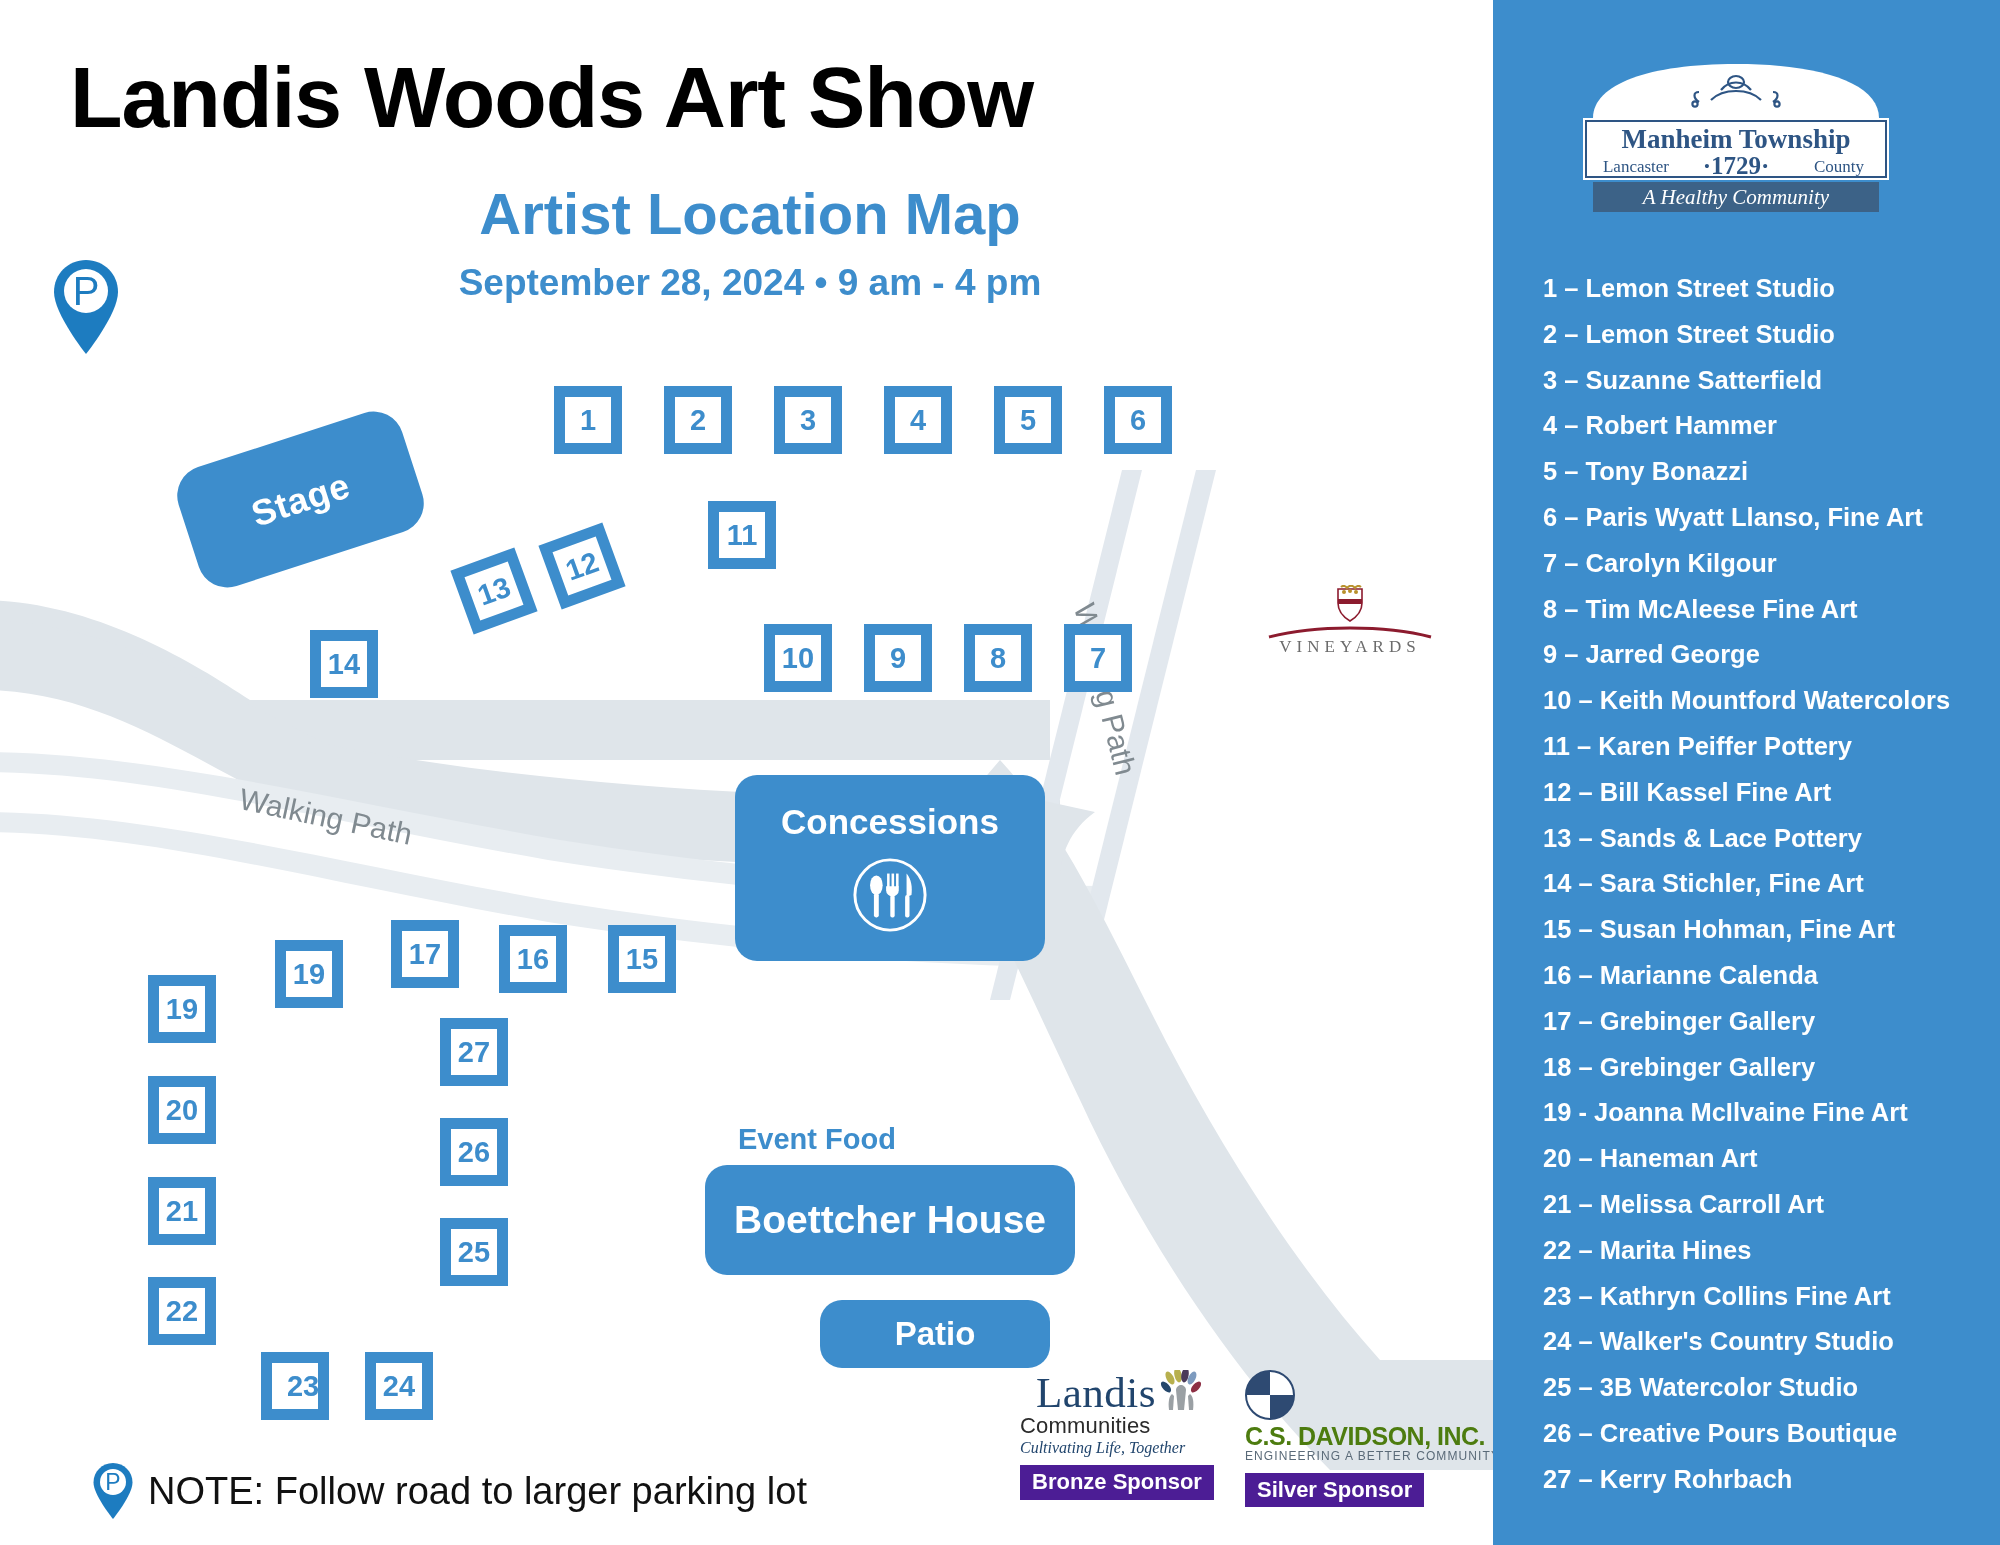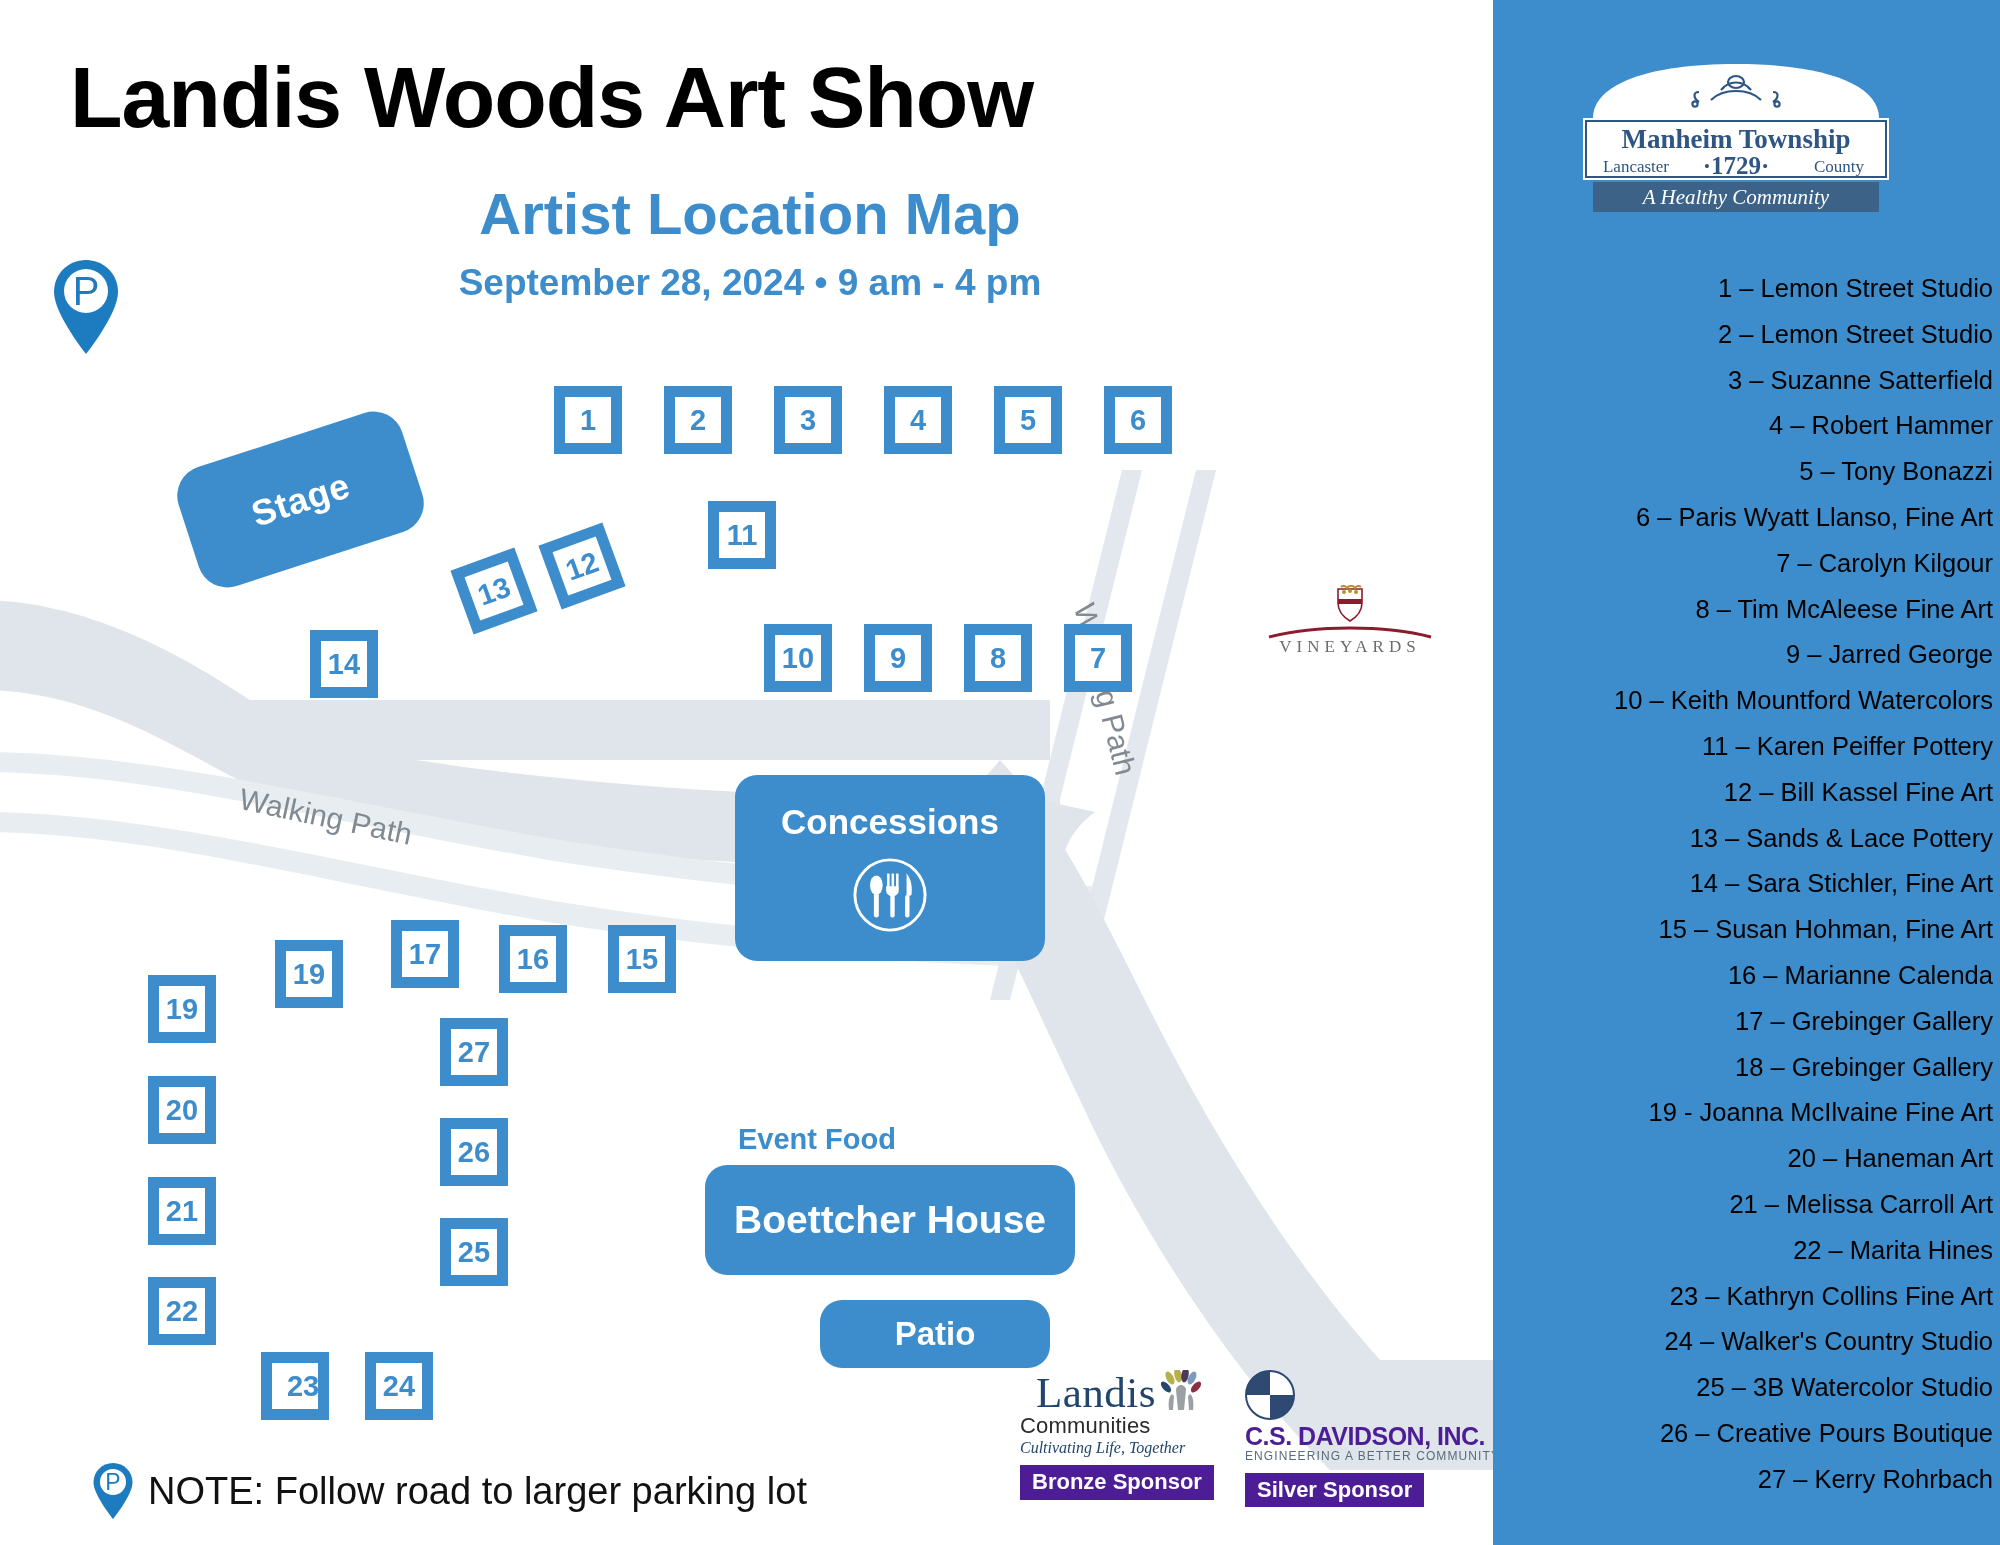--- a/index.html
+++ b/index.html
@@ -148,21 +148,21 @@
   }
   .landis-row { display: flex; align-items: flex-end; justify-content: center; gap: 2px; }
   .landis-sub {
     font-size: 22px; color: #2b2b2b; letter-spacing: .2px; line-height: 1.1;
   }
   .landis-tag {
     font-family: "Liberation Serif", serif;
     font-size: 16px; color: #21456d; font-style: italic; line-height: 1.2;
   }
   .csd-name {
-    font-size: 25px; font-weight: 700; color: #4c1d95;
+    font-size: 25px; font-weight: 700; color: #4d7c0f;
     letter-spacing: -.5px; line-height: 1; white-space: nowrap;
   }
   .csd-tag {
     font-size: 12px; color: #5a6a78; letter-spacing: 1.1px;
     line-height: 1.3; white-space: nowrap;
   }
   .sponsor-tier {
     background: #4c1d95; color: #ffffff;
     font-size: 22px; font-weight: 700;
     padding: 5px 12px; margin-top: 8px;
@@ -178,24 +178,23 @@
   }
   #township-logo {
     position: absolute; left: 78px; top: 60px;
     width: 330px; height: 155px;
   }
   #artist-list {
     position: absolute; left: 50px; top: 276px;
     width: 450px;
   }
   .artist-item {
-    font-size: 25.5px; font-weight: 400; color: #000000;
+    font-size: 25.5px; font-weight: 700; color: #ffffff;
     line-height: 1; margin-bottom: 20.3px;
     white-space: nowrap;
-    text-align: right;
   }
 </style>
 </head>
 <body>
 
 <div id="page">
 
   <div id="map-canvas">
 
     <svg id="roads" viewBox="0 0 1493 1545" preserveAspectRatio="none">

